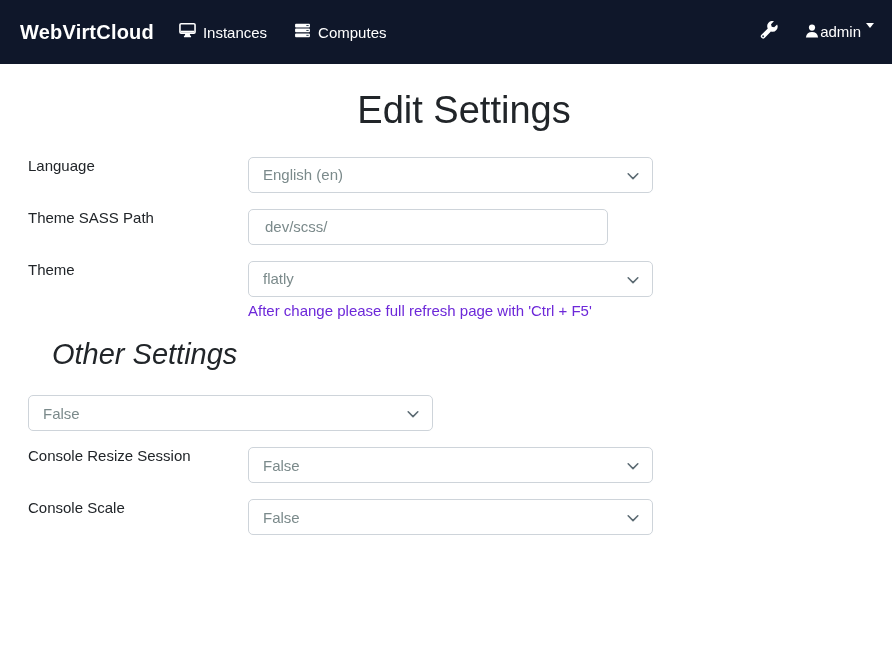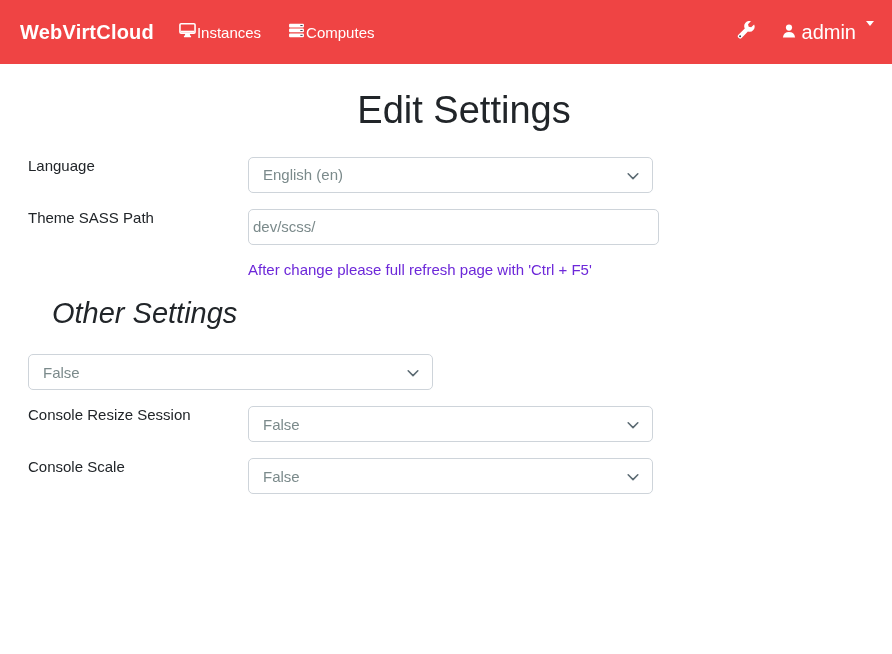--- a/index.html
+++ b/index.html
@@ -5,36 +5,36 @@
   html, body { margin: 0; padding: 0; }
   body {
     width: 892px; height: 654px; overflow: hidden;
     background: #ffffff;
     font-family: "Liberation Sans", sans-serif;
     -webkit-font-smoothing: antialiased;
   }
 
   
   .navbar {
-    height: 64px; background: #ef4444; color: #ffffff;
+    height: 64px; background: #0f172a; color: #ffffff;
     display: flex; align-items: center;
     padding: 0 18px 0 20px; box-sizing: border-box;
   }
   .brand {
     font-size: 20px; font-weight: 700; color: #ffffff;
     letter-spacing: 0.2px; cursor: pointer; white-space: nowrap;
   }
   .nav-links { display: flex; align-items: center; margin-left: 25px; gap: 27px; }
   .nav-link {
-    display: flex; align-items: center; gap: 1px;
+    display: flex; align-items: center; gap: 7px;
     font-size: 15px; color: #ffffff; cursor: pointer; white-space: nowrap;
   }
   .nav-right { margin-left: auto; display: flex; align-items: center; gap: 26px; }
   .icon-btn { display: flex; align-items: center; cursor: pointer; }
-  .user-toggle { display: flex; align-items: flex-start; gap: 5px; font-size: 20px; cursor: pointer; }
+  .user-toggle { display: flex; align-items: flex-start; gap: 0; font-size: 15px; cursor: pointer; }
   .caret {
     width: 0; height: 0; margin-left: 5px;
     border-left: 4.5px solid transparent; border-right: 4.5px solid transparent;
     border-top: 5px solid #ffffff; display: inline-block;
   }
   .nav-icon { display: block; }
 
   
   .content { padding: 24px 0 0 28px; box-sizing: border-box; }
   .page-title {
@@ -64,23 +64,23 @@
     display: flex; align-items: center; padding: 0 34px 0 14px;
     cursor: pointer;
   }
   .select-value {
     font-size: 15px; color: #7b8a8b; white-space: nowrap;
     overflow: hidden; text-overflow: ellipsis;
   }
   .select-chevron { position: absolute; right: 12px; top: 11px; pointer-events: none; }
 
   .text-input {
-    box-sizing: border-box; width: 411px; height: 36px;
+    box-sizing: border-box; width: 360px; height: 36px;
     border: 1px solid #ced4da; border-radius: 5px; background: #ffffff;
-    padding: 0 4px; font-size: 15px; color: #7b8a8b;
+    padding: 0 16px; font-size: 15px; color: #7b8a8b;
     font-family: "Liberation Sans", sans-serif; outline: none;
   }
 
   .help-text {
     margin: 5px 0 0 220px; font-size: 15px; color: #6d28d9; line-height: 1.2;
   }
 </style>
 </head>
 <body>
 
@@ -159,20 +159,31 @@
             </div>
           </div>
         </div>
         <div class="form-field">
           <div class="field-main">
             <label class="field-label">Theme SASS Path</label>
             <div class="control-wrap"><input class="text-input" type="text" value="dev/scss/" style=""></div>
           </div>
         </div>
         <div class="form-field">
+          <div class="field-main">
+            <label class="field-label">Theme</label>
+            <div class="control-wrap">
+              <div class="select-box">
+                <span class="select-value">flatly</span>
+                <span class="select-chevron"><svg width="14" height="14" viewBox="0 0 16 16">
+                    <path d="M2.5 5.5 L8 11 L13.5 5.5" fill="none" stroke="#5c6b73" stroke-width="1.8" stroke-linecap="round" stroke-linejoin="round"></path>
+                  </svg></span>
+              </div>
+            </div>
+          </div>
           <div class="help-text">After change please full refresh page with 'Ctrl + F5'</div>
         </div>
       </div>
       <h2 class="section-title second">Other Settings</h2>
       <div class="fields second">
         <div class="form-field">
           <div class="field-main">
             <div class="control-wrap">
               <div class="select-box">
                 <span class="select-value">False</span>

